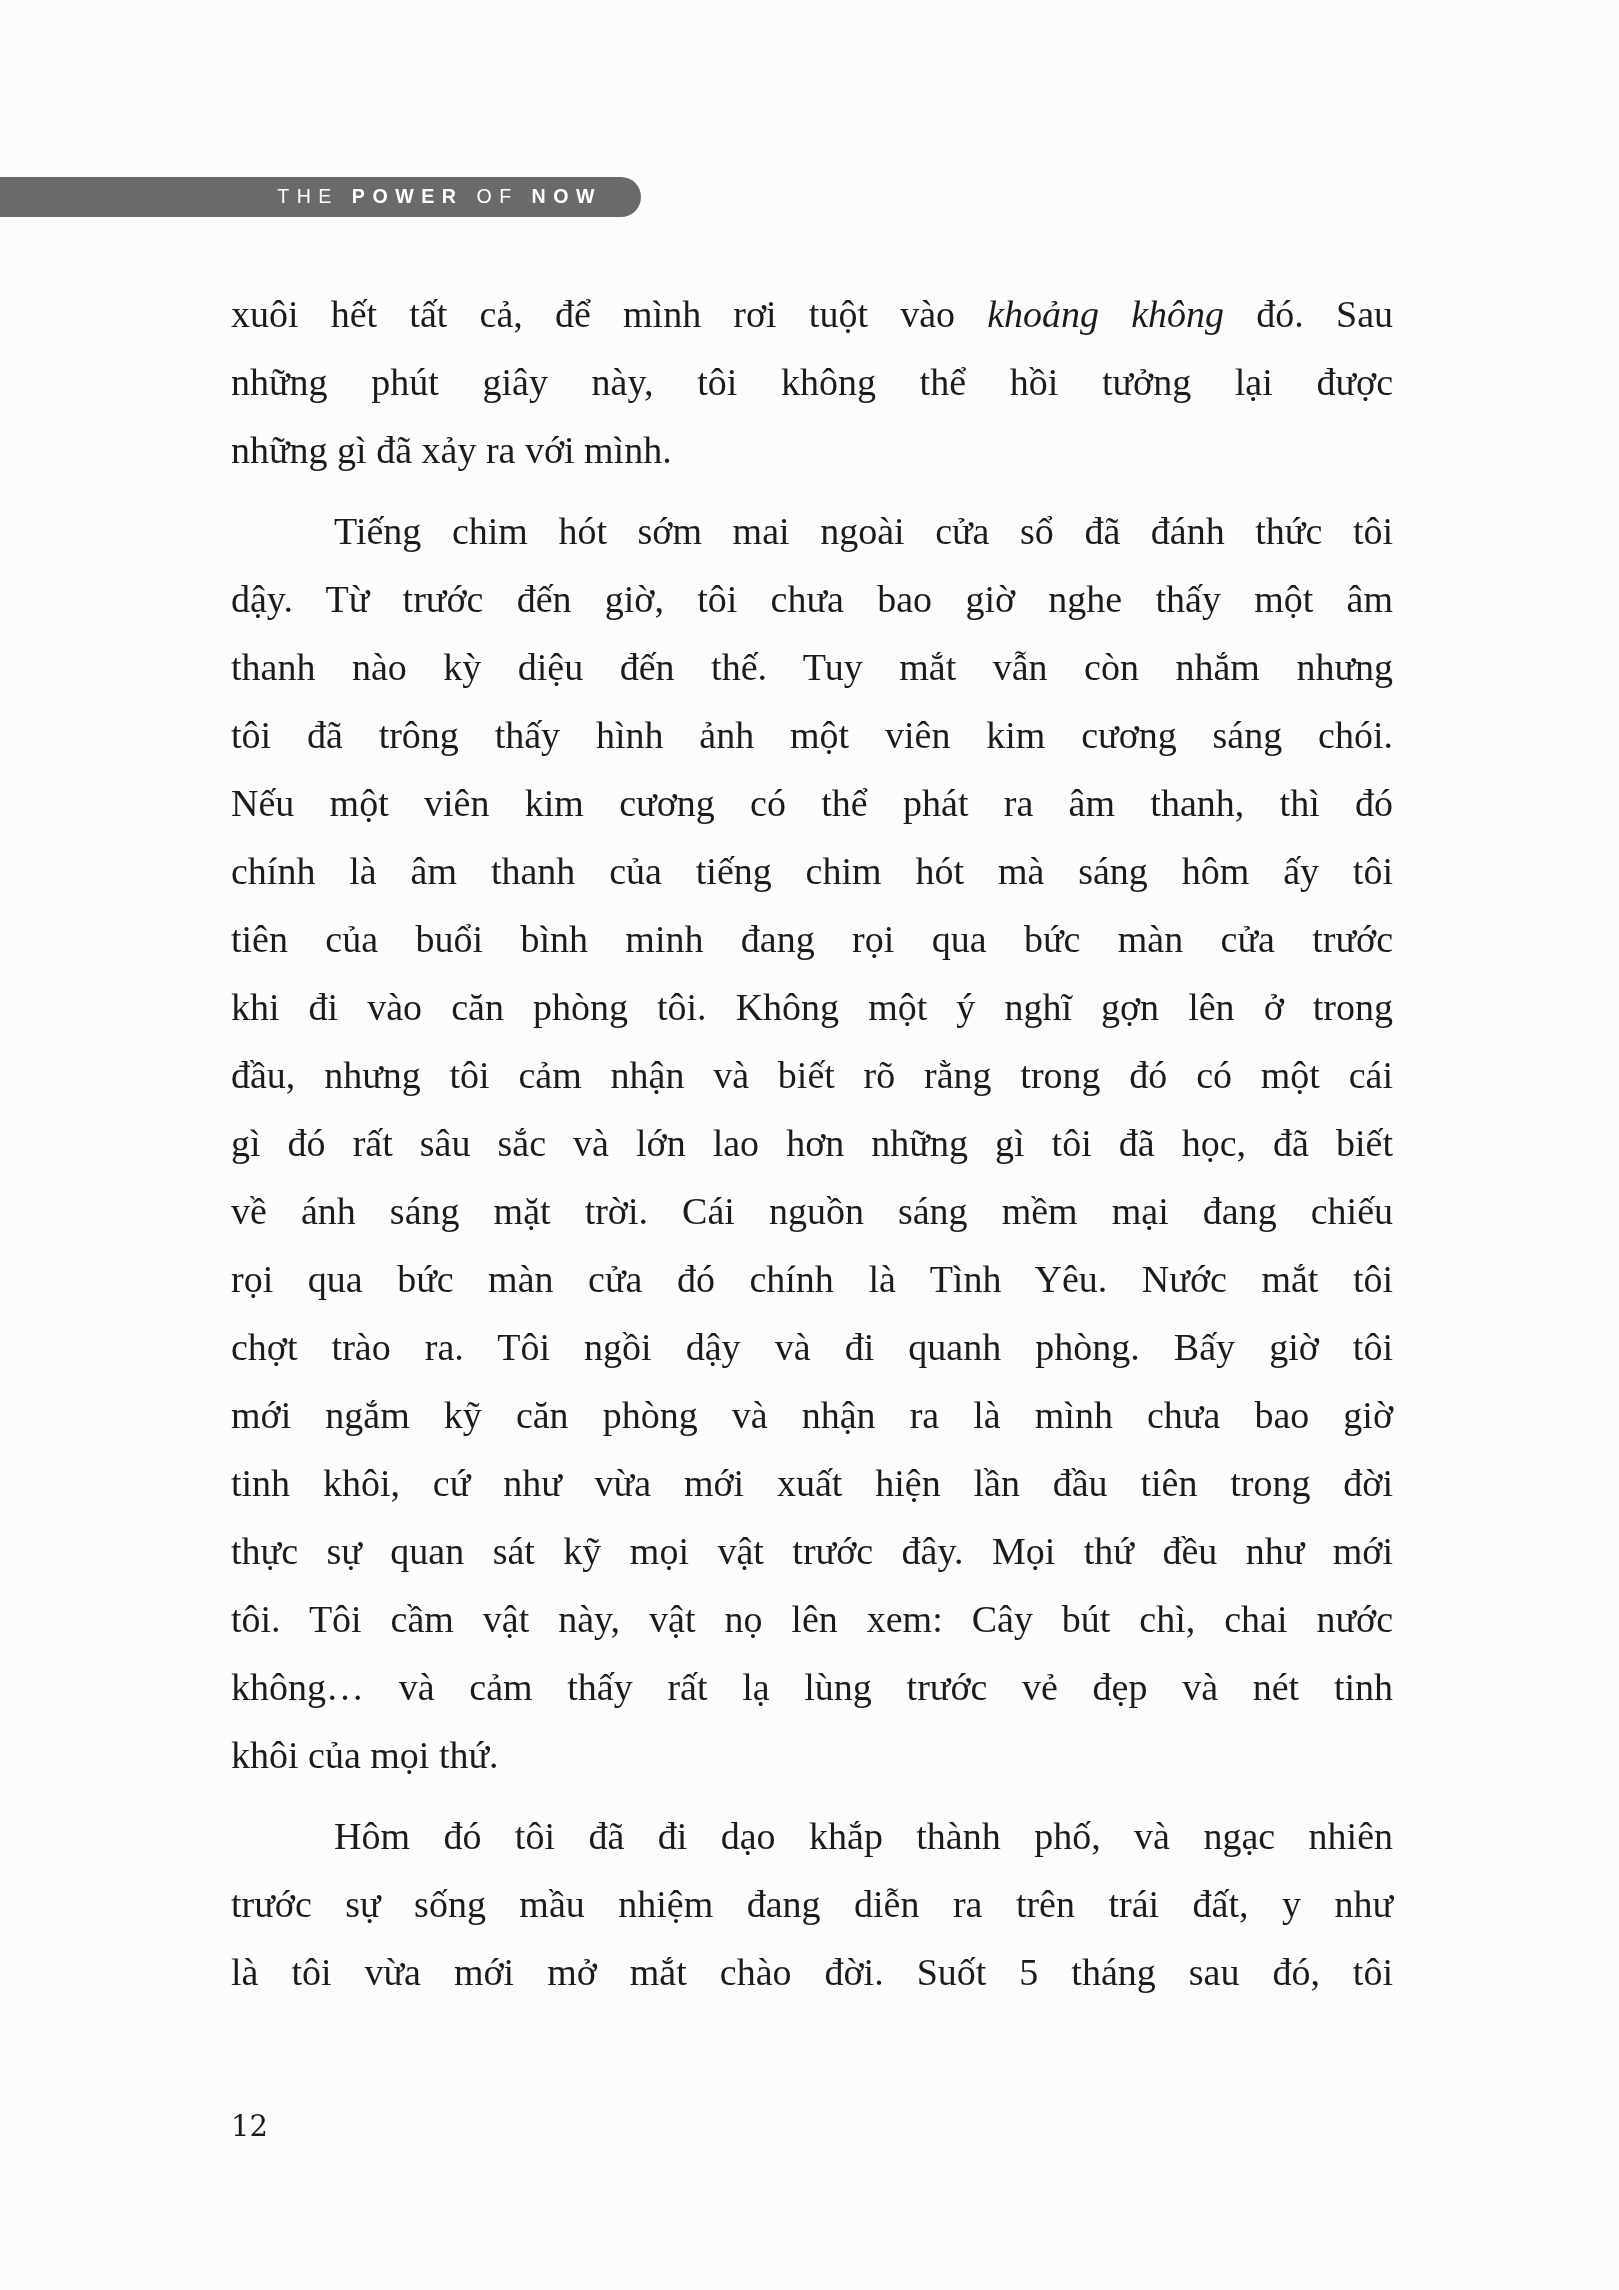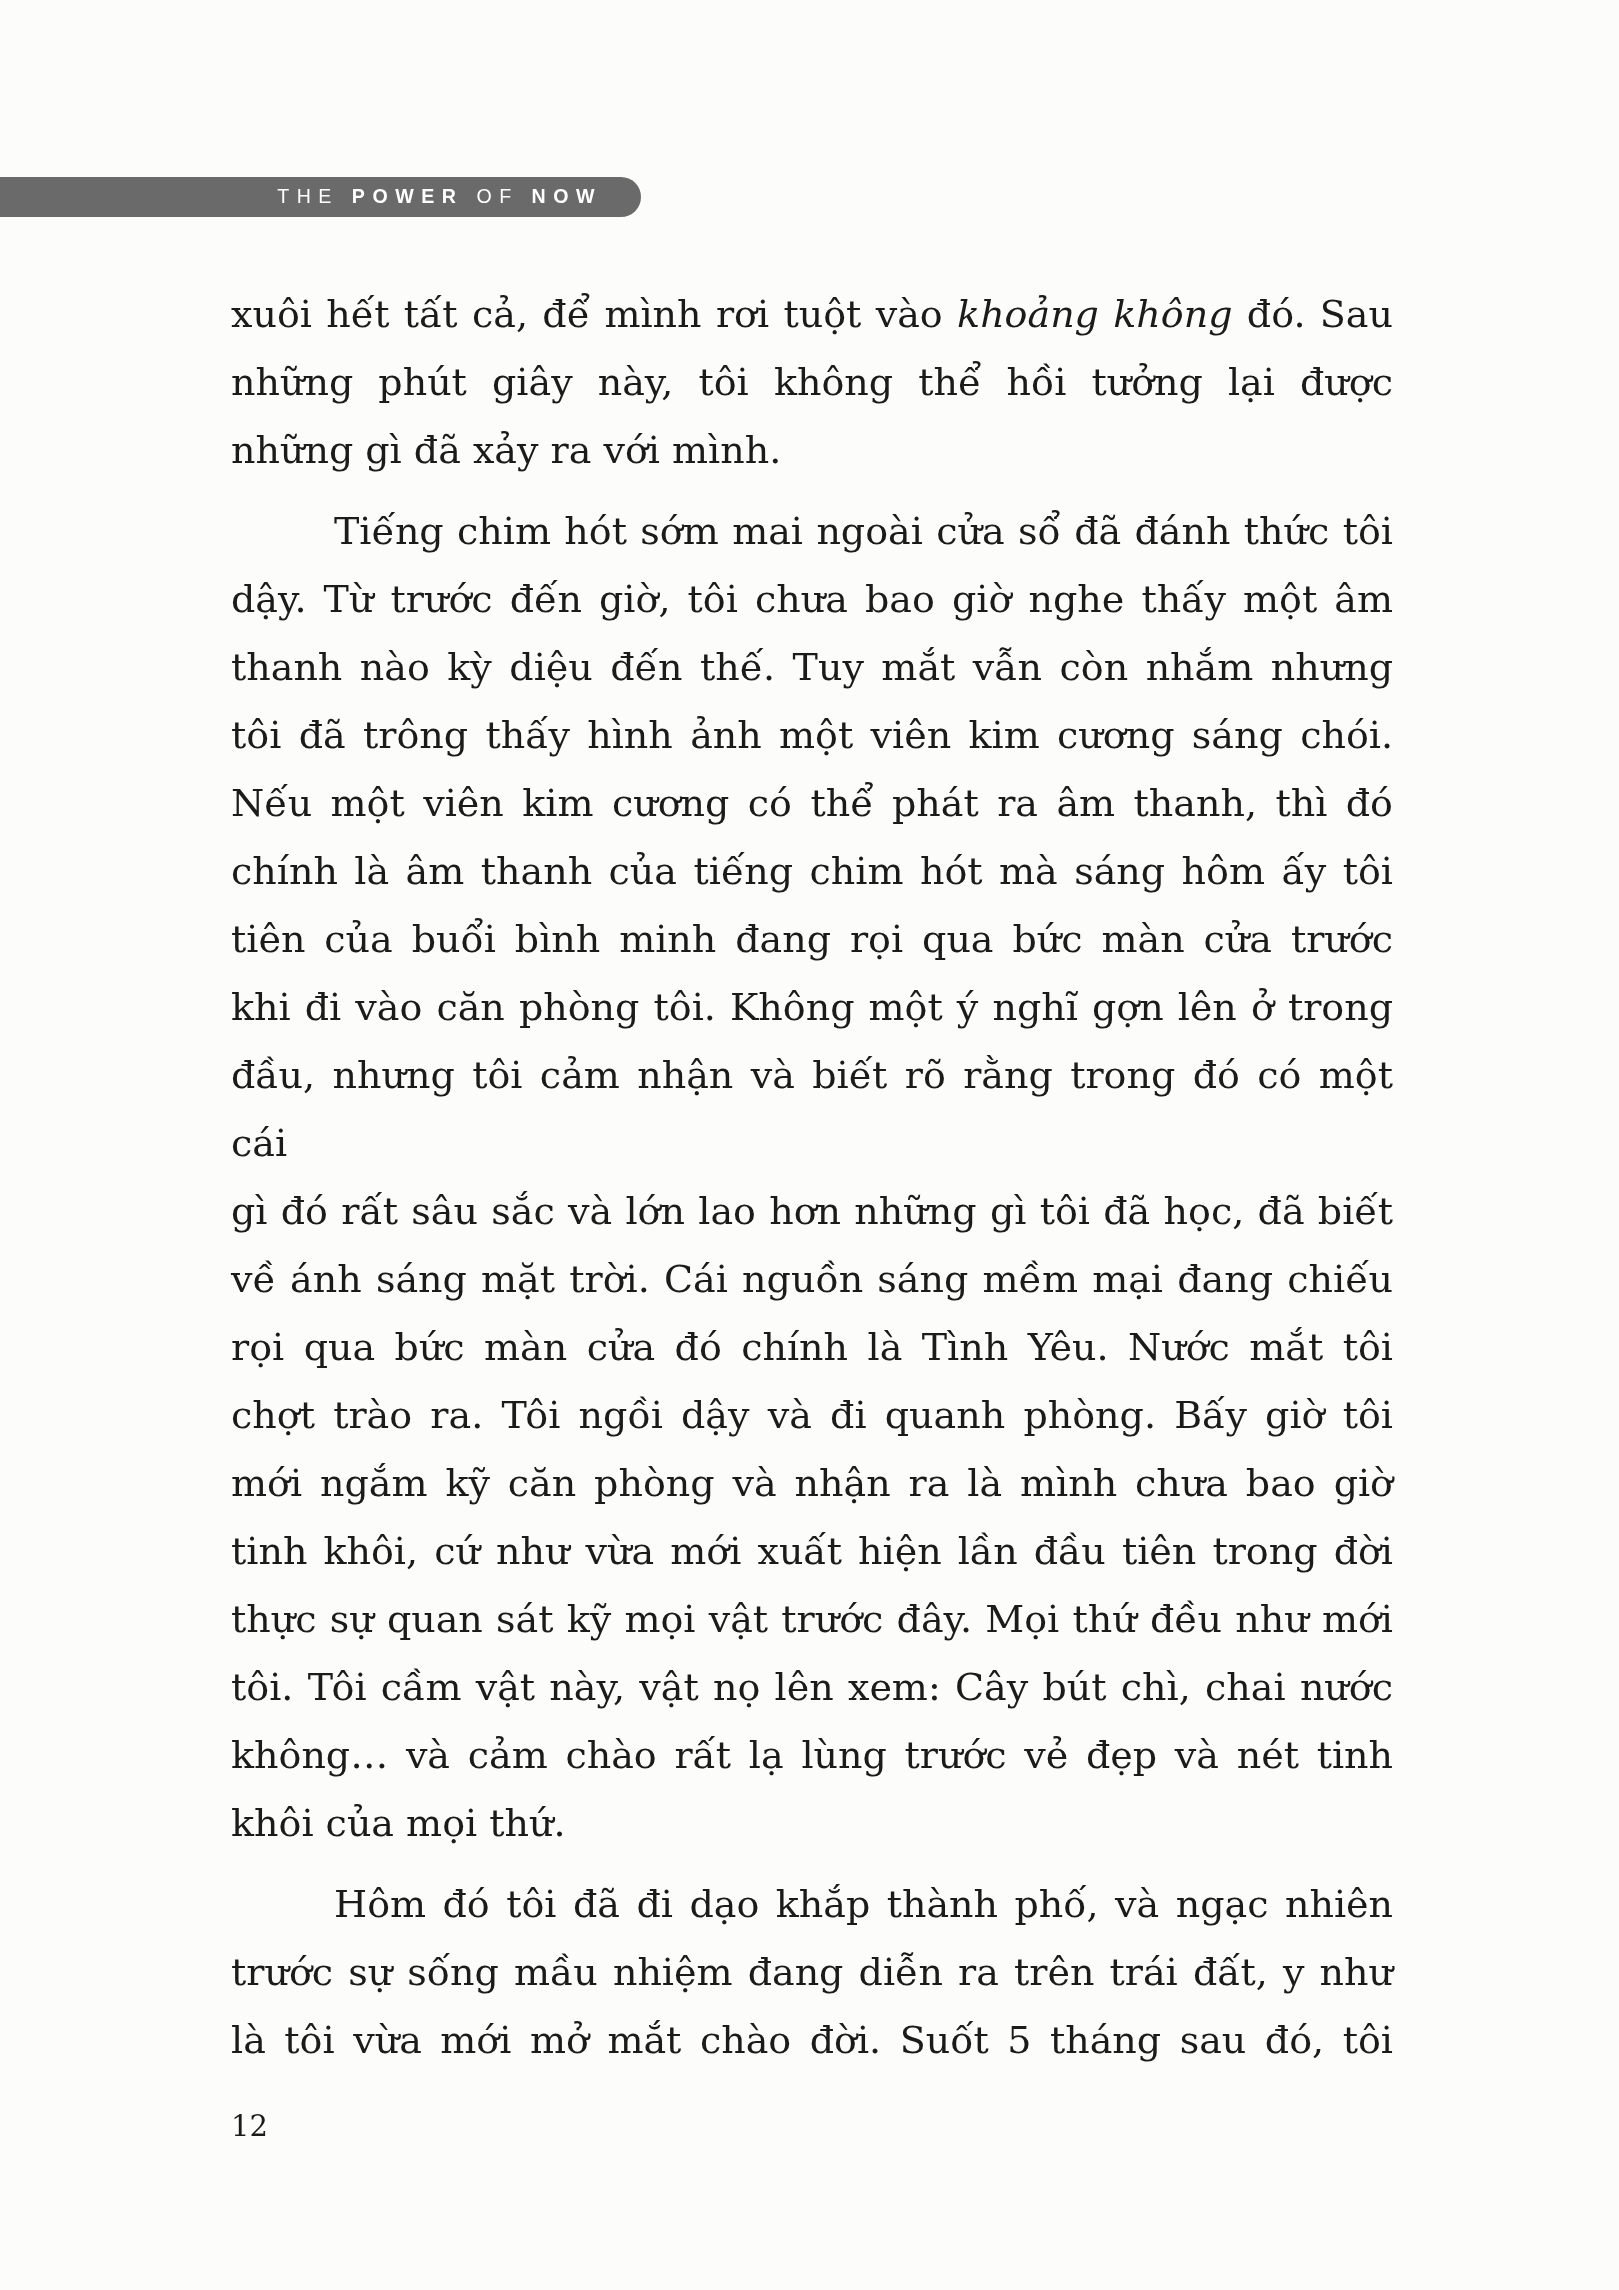--- a/index.html
+++ b/index.html
@@ -42,21 +42,21 @@
 
   .body-text {
     position: absolute;
     left: 231px;
     width: 1162px;
     top: 280px;
     font-size: 38px;
     line-height: 68px;
     color: #1b1b1b;
   }
-  .paragraph { margin: 0 0 13px 0; }
+  .paragraph { margin: 0 0 13px 0; font-family: Liberation Serif, serif; }
   .line {
     text-align: left;
     min-height: 68px;
   }
   .line.j {
     text-align: justify;
     text-align-last: justify;
   }
   .line.indent { padding-left: 103px; box-sizing: border-box; }
   .line .it { font-style: italic; }
@@ -97,21 +97,21 @@
         <div class="line j"><span>khi đi vào căn phòng tôi. Không một ý nghĩ gợn lên ở trong</span></div>
         <div class="line j"><span>đầu, nhưng tôi cảm nhận và biết rõ rằng trong đó có một cái</span></div>
         <div class="line j"><span>gì đó rất sâu sắc và lớn lao hơn những gì tôi đã học, đã biết</span></div>
         <div class="line j"><span>về ánh sáng mặt trời. Cái nguồn sáng mềm mại đang chiếu</span></div>
         <div class="line j"><span>rọi qua bức màn cửa đó chính là Tình Yêu. Nước mắt tôi</span></div>
         <div class="line j"><span>chợt trào ra. Tôi ngồi dậy và đi quanh phòng. Bấy giờ tôi</span></div>
         <div class="line j"><span>mới ngắm kỹ căn phòng và nhận ra là mình chưa bao giờ</span></div>
         <div class="line j"><span>tinh khôi, cứ như vừa mới xuất hiện lần đầu tiên trong đời</span></div>
         <div class="line j"><span>thực sự quan sát kỹ mọi vật trước đây. Mọi thứ đều như mới</span></div>
         <div class="line j"><span>tôi. Tôi cầm vật này, vật nọ lên xem: Cây bút chì, chai nước</span></div>
-        <div class="line j"><span>không… và cảm chào rất lạ lùng trước vẻ đẹp và nét tinh</span></div>
+        <div class="line j"><span>không… và cảm thấy rất lạ lùng trước vẻ đẹp và nét tinh</span></div>
         <div class="line"><span>khôi của mọi thứ.</span></div>
       </div>
       <div class="paragraph">
         <div class="line j indent"><span>Hôm đó tôi đã đi dạo khắp thành phố, và ngạc nhiên</span></div>
         <div class="line j"><span>trước sự sống mầu nhiệm đang diễn ra trên trái đất, y như</span></div>
         <div class="line j"><span>là tôi vừa mới mở mắt chào đời. Suốt 5 tháng sau đó, tôi</span></div>
       </div>
     </div>
 
   <div class="page-number">12</div>

